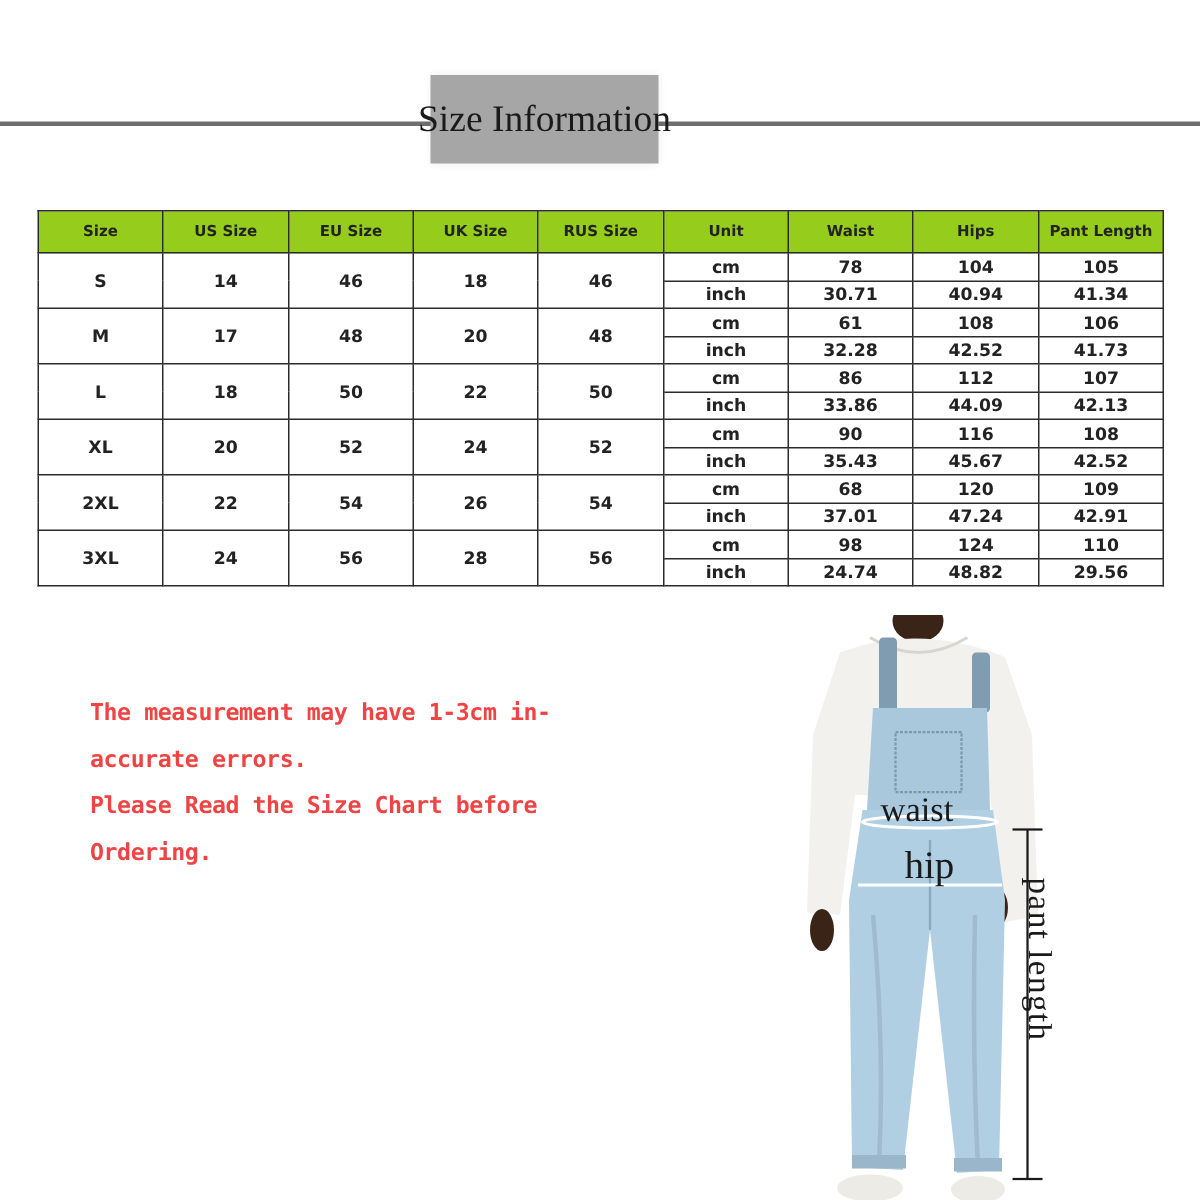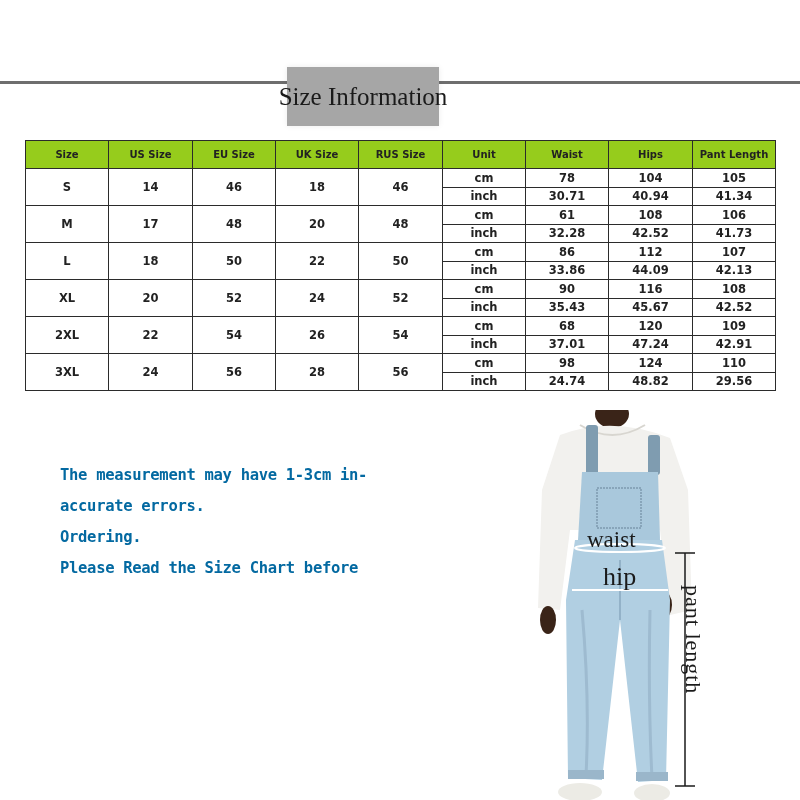--- a/index.html
+++ b/index.html
@@ -1,27 +1,27 @@
 <!DOCTYPE html>
 <html><head>
 <meta charset="utf-8">
 <style>
   html, body { margin:0; padding:0; background:#ffffff; }
   body { width:800px; height:800px; position:relative; overflow:hidden; font-family:"DejaVu Sans", sans-serif; }
   .title-line { position:absolute; left:0; right:0; top:81px; height:3px; background:#6e6e6e; }
   .title-box { position:absolute; left:287px; top:50px; width:152px; height:59px; background:#a6a6a6;
     box-shadow:0 0 6px rgba(0,0,0,0.08); display:flex; align-items:center; justify-content:center;
-    font-family:"Liberation Serif","DejaVu Serif", serif; font-size:25px; color:#1a1a1a; white-space:nowrap;margin-top:17px; }
+    font-family:"Liberation Serif","DejaVu Serif", serif; font-size:25px; color:#1a1a1a; white-space:nowrap; }
   table.size { position:absolute; left:25px; top:140px; width:750px; border-collapse:collapse; table-layout:fixed;
     font-family:"DejaVu Sans", sans-serif; font-weight:bold; color:#222; }
   table.size th, table.size td { border:1.5px solid #2b2b2b; text-align:center; padding:0; }
   table.size th { background:#96cc1c; height:27px; font-size:10px; }
   table.size td { font-size:11.5px; height:17.5px; background:#fff; }
   .note { position:absolute; left:60px; top:460px; font-family:"DejaVu Sans Mono","Liberation Mono", monospace;
-    font-size:15.5px; line-height:31px; color:#0369a1; font-weight:bold; letter-spacing:-0.3px; }
+    font-size:15.5px; line-height:31px; color:#ef4444; font-weight:bold; letter-spacing:-0.3px; }
   .figure { position:absolute; left:520px; top:410px; width:200px; height:390px; }
   .measure-label { position:absolute; font-family:"Liberation Serif","DejaVu Serif", serif; color:#1a1a1a; }
 </style>
 </head>
 <body>
 
 <div class="title-line"></div>
 <div class="title-box">Size Information</div>
 
 <table class="size">
@@ -151,22 +151,22 @@
         <td>24.74</td>
         <td>48.82</td>
         <td>29.56</td>
       </tr>
     </tbody>
 </table>
 
 <div class="note">
   <div>The measurement may have 1-3cm in-</div>
   <div>accurate errors.</div>
+  <div>Please Read the Size Chart before</div>
   <div>Ordering.</div>
-  <div>Please Read the Size Chart before</div>
 </div>
 
 <div class="figure">
   <svg width="200" height="390" viewBox="0 0 200 390">
 
     <ellipse cx="92" cy="4" rx="17" ry="14" fill="#3a2418"></ellipse>
 
     <path d="M40 25 Q92 5 150 28 L168 80 L172 200 L150 205 L140 120 L50 120 L40 200 L18 198 L22 80 Z" fill="#f2f1ee"></path>
     <path d="M60 15 Q92 35 125 15" stroke="#d8d6d0" stroke-width="2" fill="none"></path>
 

